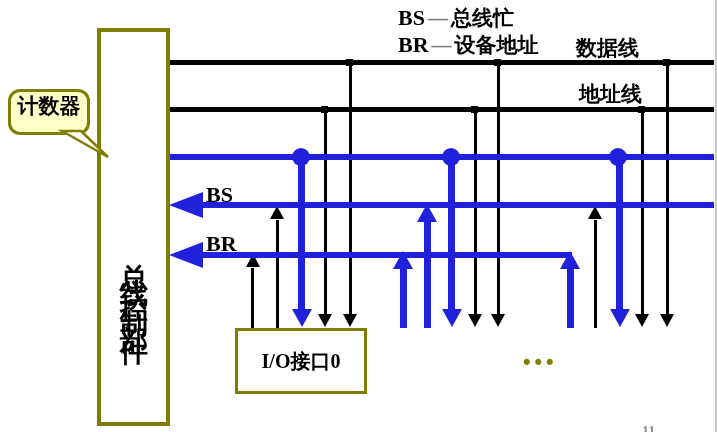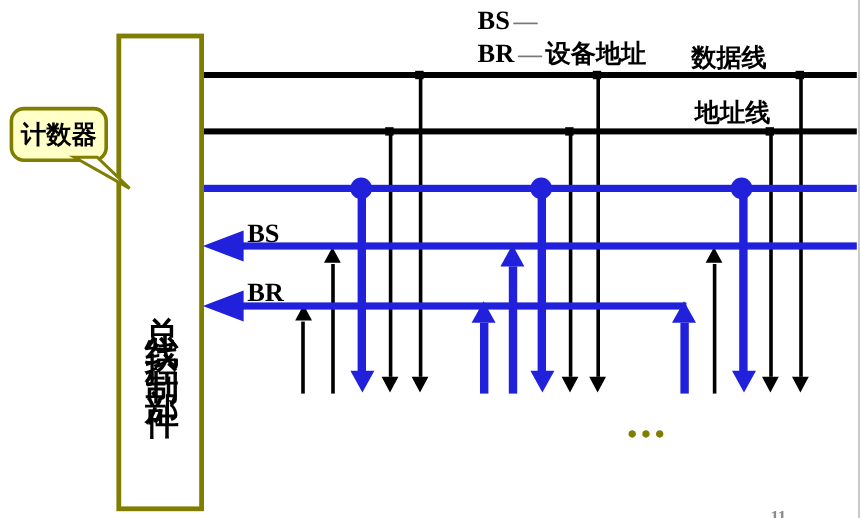--- a/index.html
+++ b/index.html
@@ -29,21 +29,21 @@
          display:flex;align-items:center;justify-content:center;font-weight:bold;font-size:20px;color:#000;}
   .iobox.hl{background:#FFFF9C;color:#2121DC;box-shadow:inset 0 0 0 1px #000;}
   .it{font-style:italic;}
   .controller{position:absolute;left:97px;top:28px;width:65px;height:390px;border:4px solid #807E00;background:#fff;z-index:5;}
   .controller-text{position:absolute;left:97px;top:152px;width:73px;height:268px;z-index:6;
          display:flex;align-items:center;justify-content:center;}
   .controller-text span{writing-mode:vertical-rl;text-orientation:upright;letter-spacing:15px;
          font-size:28px;font-weight:bold;color:#000;}
   
   .callout{position:absolute;left:8px;top:89px;width:76px;height:40px;border:3px solid #807E00;border-radius:12px;
-         background:#FFFFC8;z-index:6;display:flex;align-items:center;justify-content:center;
+         background:#FFFFC8;z-index:6;display:flex;align-items:flex-start;justify-content:center;
          font-size:21px;font-weight:bold;color:#000;}
   .callout-tail{position:absolute;left:50px;top:124px;z-index:7;}
   
   .lbl{position:absolute;font-weight:bold;color:#000;white-space:nowrap;z-index:6;}
   .blue{color:#2121DC;}
   .legend-row{position:absolute;display:flex;align-items:baseline;font-weight:bold;z-index:6;}
   .legend-row .sym{font-size:22px;color:#000;}
   .legend-row .dash{font-size:20px;color:#777;margin:0 3px;}
   .legend-row .desc{font-size:21px;color:#000;}
   .ellipsis{position:absolute;left:522px;top:330px;font-size:38px;font-weight:bold;color:#807E00;letter-spacing:2px;z-index:5;}
@@ -51,20 +51,21 @@
   .edge-right{position:absolute;left:715px;top:0;width:2px;height:432px;background:#C9C9C9;z-index:0;}
 </style>
 </head>
 <body>
 
 <div class="slide">
 
   <div class="legend-row" style="left:398px;top:4px">
     <span class="sym">BS</span>
     <span class="dash">—</span>
+    <span class="desc">总线忙</span>
   </div>
   <div class="legend-row" style="left:398px;top:31px">
     <span class="sym">BR</span>
     <span class="dash">—</span>
     <span class="desc">设备地址</span>
   </div>
 
   <span class="lbl" style="left:579px;top:80px;font-size:21px">地址线</span>
   <span class="lbl" style="left:576px;top:34px;font-size:21px">数据线</span>
   <span class="lbl" style="left:206px;top:182px;font-size:22px">BS</span>
@@ -127,18 +128,21 @@
     <span>总线控制部件</span>
   </div>
 
   <div class="callout">
     <span>计数器</span>
   </div>
   <svg class="callout-tail" width="70" height="42">
     <polygon points="12,7 58,33 31,7" fill="#ffffff" stroke="#807E00" stroke-width="2.5"></polygon>
   </svg>
 
+  <div class="iobox" style="left:235px;width:126px">
+    <span><span>I/O接口</span><span>0</span></span>
+  </div>
   <span class="ellipsis">...</span>
 
   <span class="pagenum">11</span>
   <div class="edge-right"></div>
 
 </div>
 
 </body></html>

